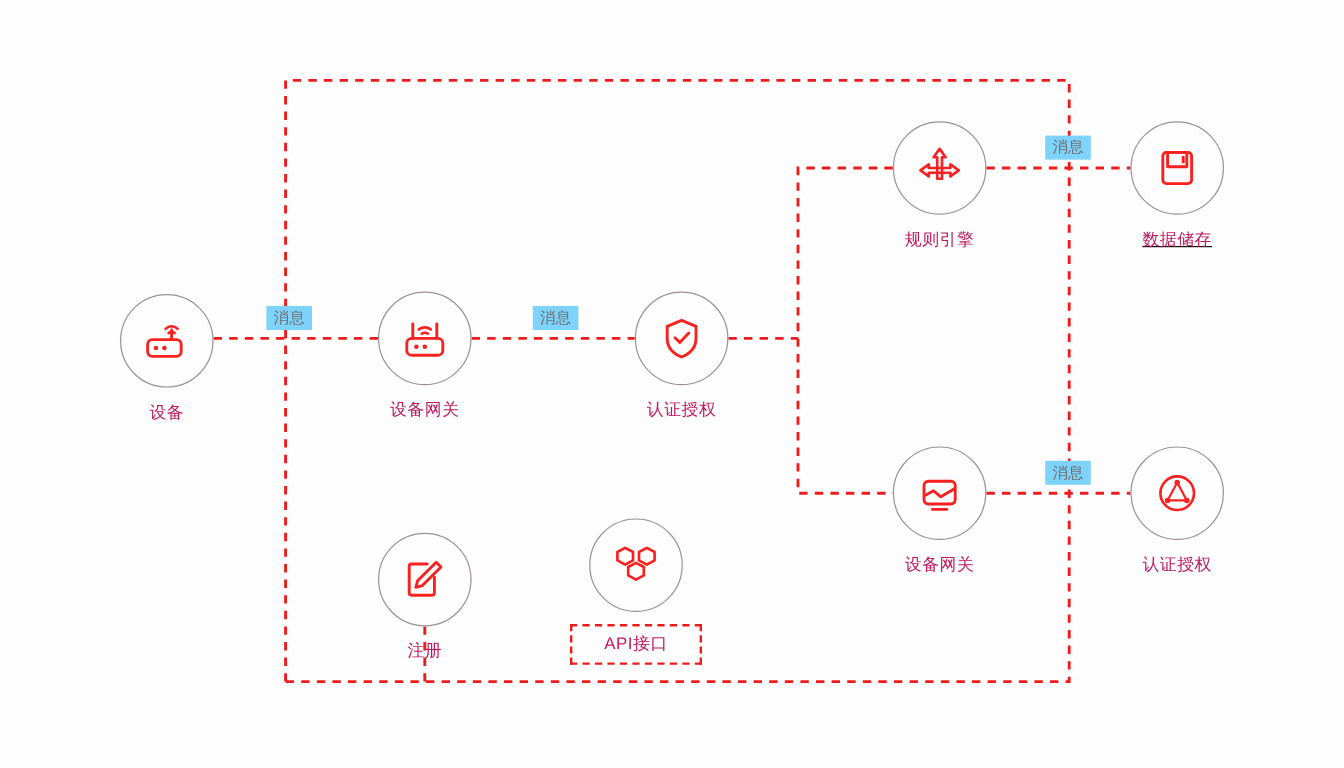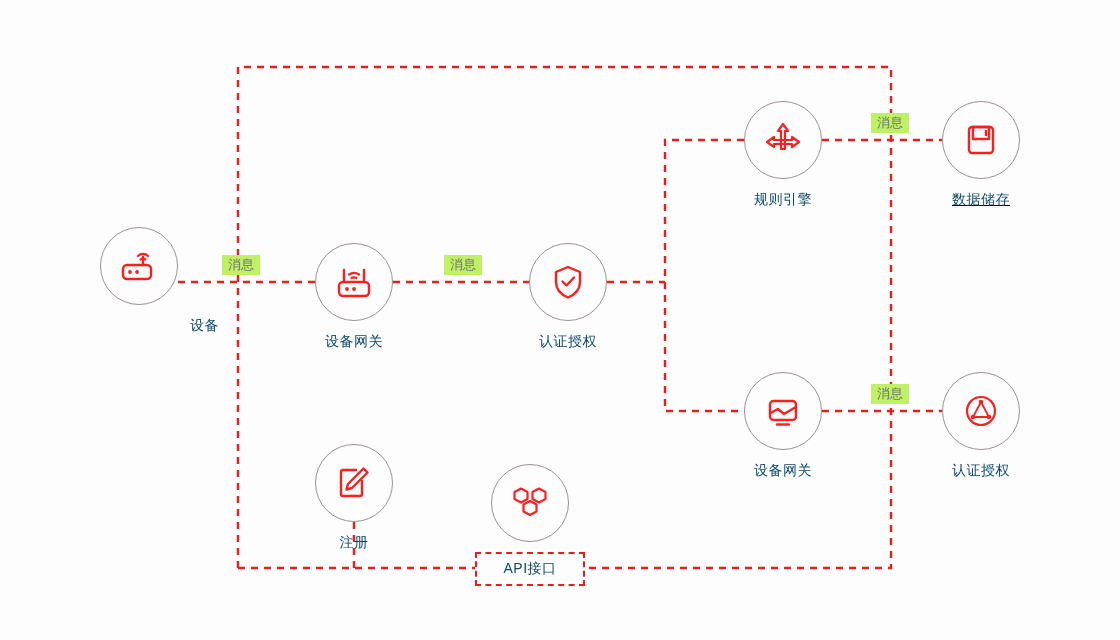--- a/index.html
+++ b/index.html
@@ -14,33 +14,33 @@
 
   .node{position:absolute;width:160px;text-align:center;}
   .node .circle{
     width:78px;height:78px;margin:0 auto;
     border:1.4px solid #9c9191;border-radius:50%;
     background:#fdfdfd;
     display:flex;align-items:center;justify-content:center;
     box-sizing:border-box;
   }
   .node .caption{
-    margin-top:12px;font-size:14px;color:#0c4a6e;
+    margin-top:12px;font-size:14px;color:#be185d;
     letter-spacing:.5px;white-space:nowrap;
   }
   .node .caption.boxed{
     display:inline-block;
     padding:6px 26px;
     border:2px dashed #ec1c1c;
     background:#fdfdfd;
     margin-top:10px;
   }
   .edge-label{
     position:absolute;font-size:13px;color:#6f6f6f;
-    background:#bef264;padding:1px 6px;white-space:nowrap;
+    background:#7dd3fc;padding:1px 6px;white-space:nowrap;
     transform:translate(-50%,-50%);
   }
 </style>
 </head>
 <body>
 
 <div id="diagram">
 
   <svg id="wires" viewBox="0 0 1120 640" xmlns="http://www.w3.org/2000/svg">
     <g fill="none" stroke="#ec1c1c" stroke-width="2.4" stroke-dasharray="7 6" stroke-linecap="butt">
@@ -54,21 +54,21 @@
       <path d="M 393 282 L 529 282"></path>
 
       <path d="M 822 140 L 942 140"></path>
       <path d="M 822 411 L 942 411"></path>
 
       <path d="M 354 522 L 354 568"></path>
       <path d="M 530 522 L 530 532"></path>
     </g>
   </svg>
 
-  <div class="node" style="left:59px;top:227px;text-align:right;">
+  <div class="node" style="left:59px;top:245px;">
     <div class="circle">
       <svg width="44" height="44" viewBox="0 0 44 44">
         <g fill="none" stroke="#f92020" stroke-width="2.4" stroke-linecap="round">
           <rect x="6" y="21" width="28" height="14" rx="4"></rect>
           <path d="M26 21 L26 13"></path>
           <path d="M21 12 A7 7 0 0 1 31 12" stroke-width="2.2"></path>
           <path d="M23.5 15.5 A3.6 3.6 0 0 1 28.5 15.5" stroke-width="2.2"></path>
         </g>
         <circle cx="13" cy="28" r="1.9" fill="#f92020"></circle>
         <circle cx="20" cy="28" r="1.9" fill="#f92020"></circle>
@@ -164,21 +164,21 @@
       <svg width="44" height="44" viewBox="0 0 44 44">
         <g fill="none" stroke="#f92020" stroke-width="2.4" stroke-linejoin="round" stroke-linecap="round">
           <path d="M30 20 V33 A2 2 0 0 1 28 35 H11 A2 2 0 0 1 9 33 V11 A2 2 0 0 1 11 9 H24"></path>
           <path d="M31.5 7.5 L35.5 11.5 L20 27 L14.5 28.5 L16 23 Z"></path>
         </g>
       </svg>
     </div>
     <div class="caption">注册</div>
   </div>
 
-  <div class="node" style="left:450px;top:464px;">
+  <div class="node" style="left:450px;top:432px;">
     <div class="circle">
       <svg width="46" height="46" viewBox="0 0 46 46">
         <g fill="none" stroke="#f92020" stroke-width="2.2" stroke-linejoin="round">
           <path d="M14 8.5 L20.5 12 V19 L14 22.5 L7.5 19 V12 Z"></path>
           <path d="M32 8.5 L38.5 12 V19 L32 22.5 L25.5 19 V12 Z"></path>
           <path d="M23 21 L29.5 24.5 V31.5 L23 35 L16.5 31.5 V24.5 Z"></path>
         </g>
       </svg>
     </div>
     <div class="caption boxed">API接口</div>

